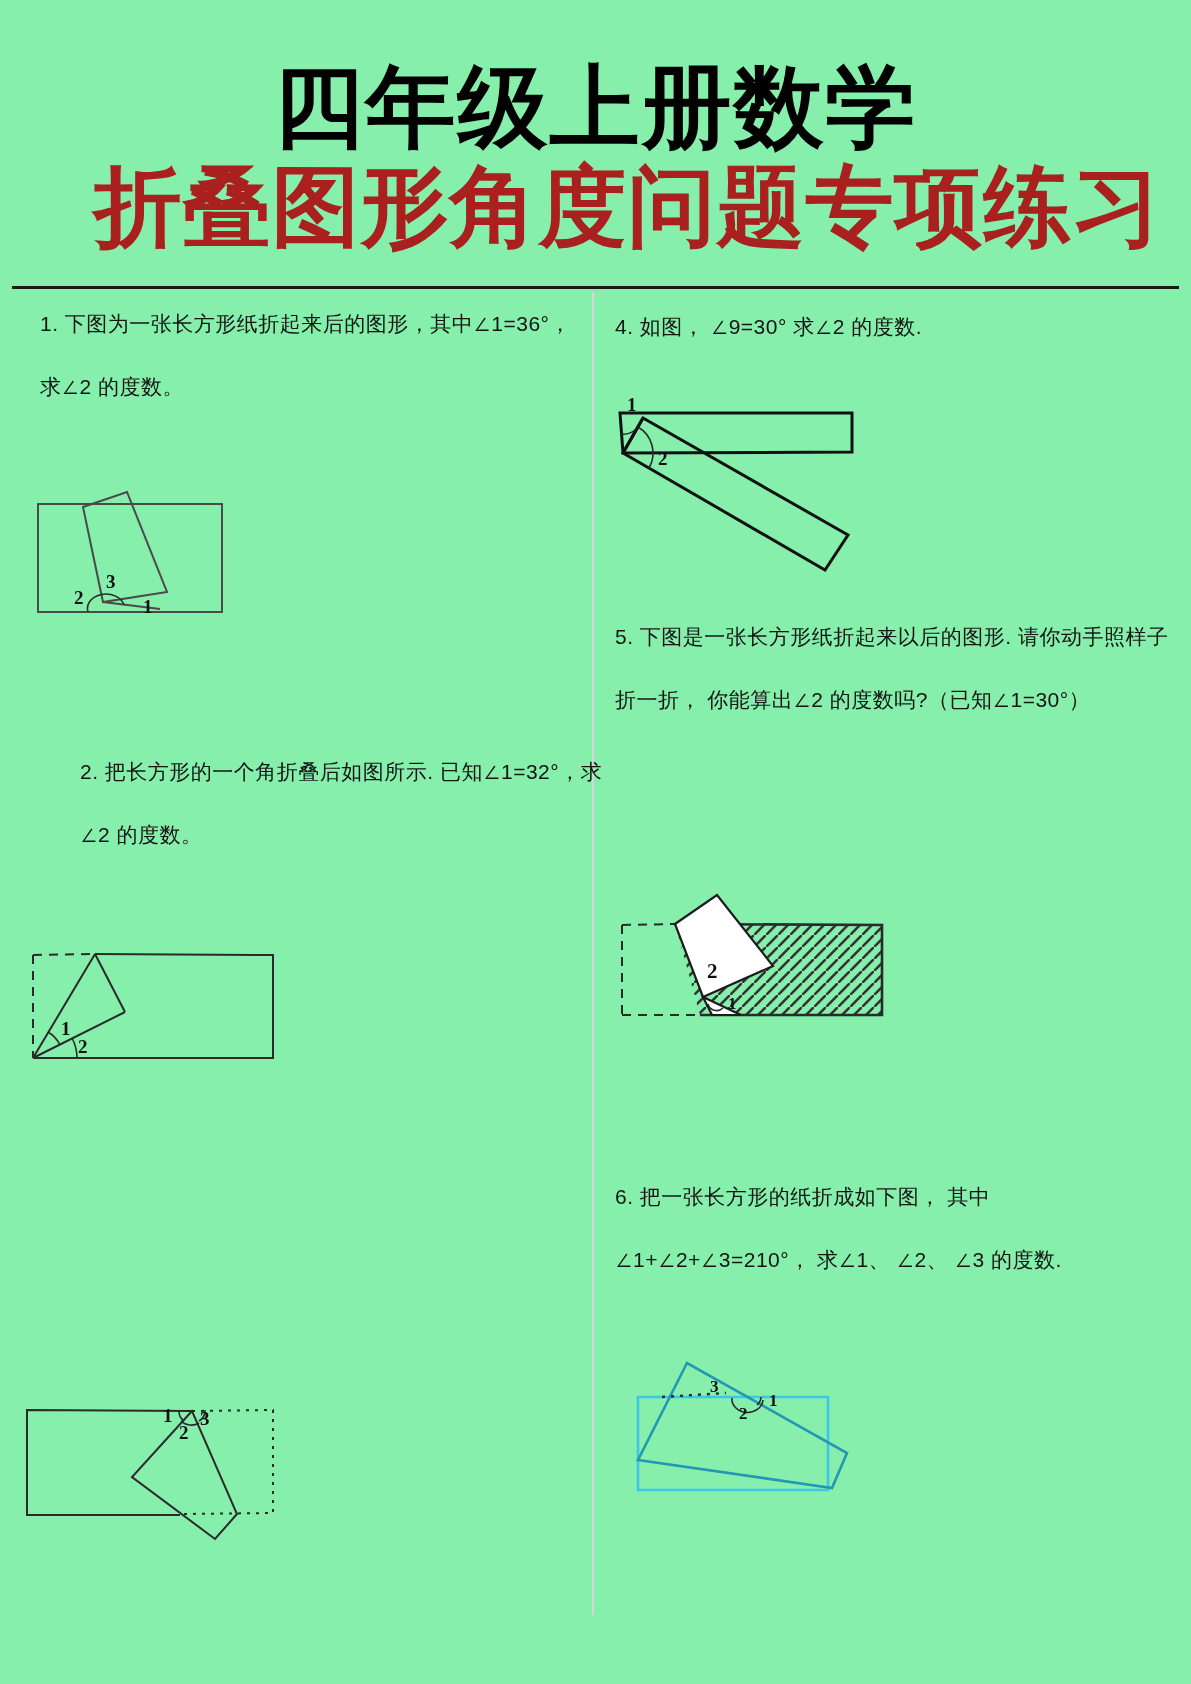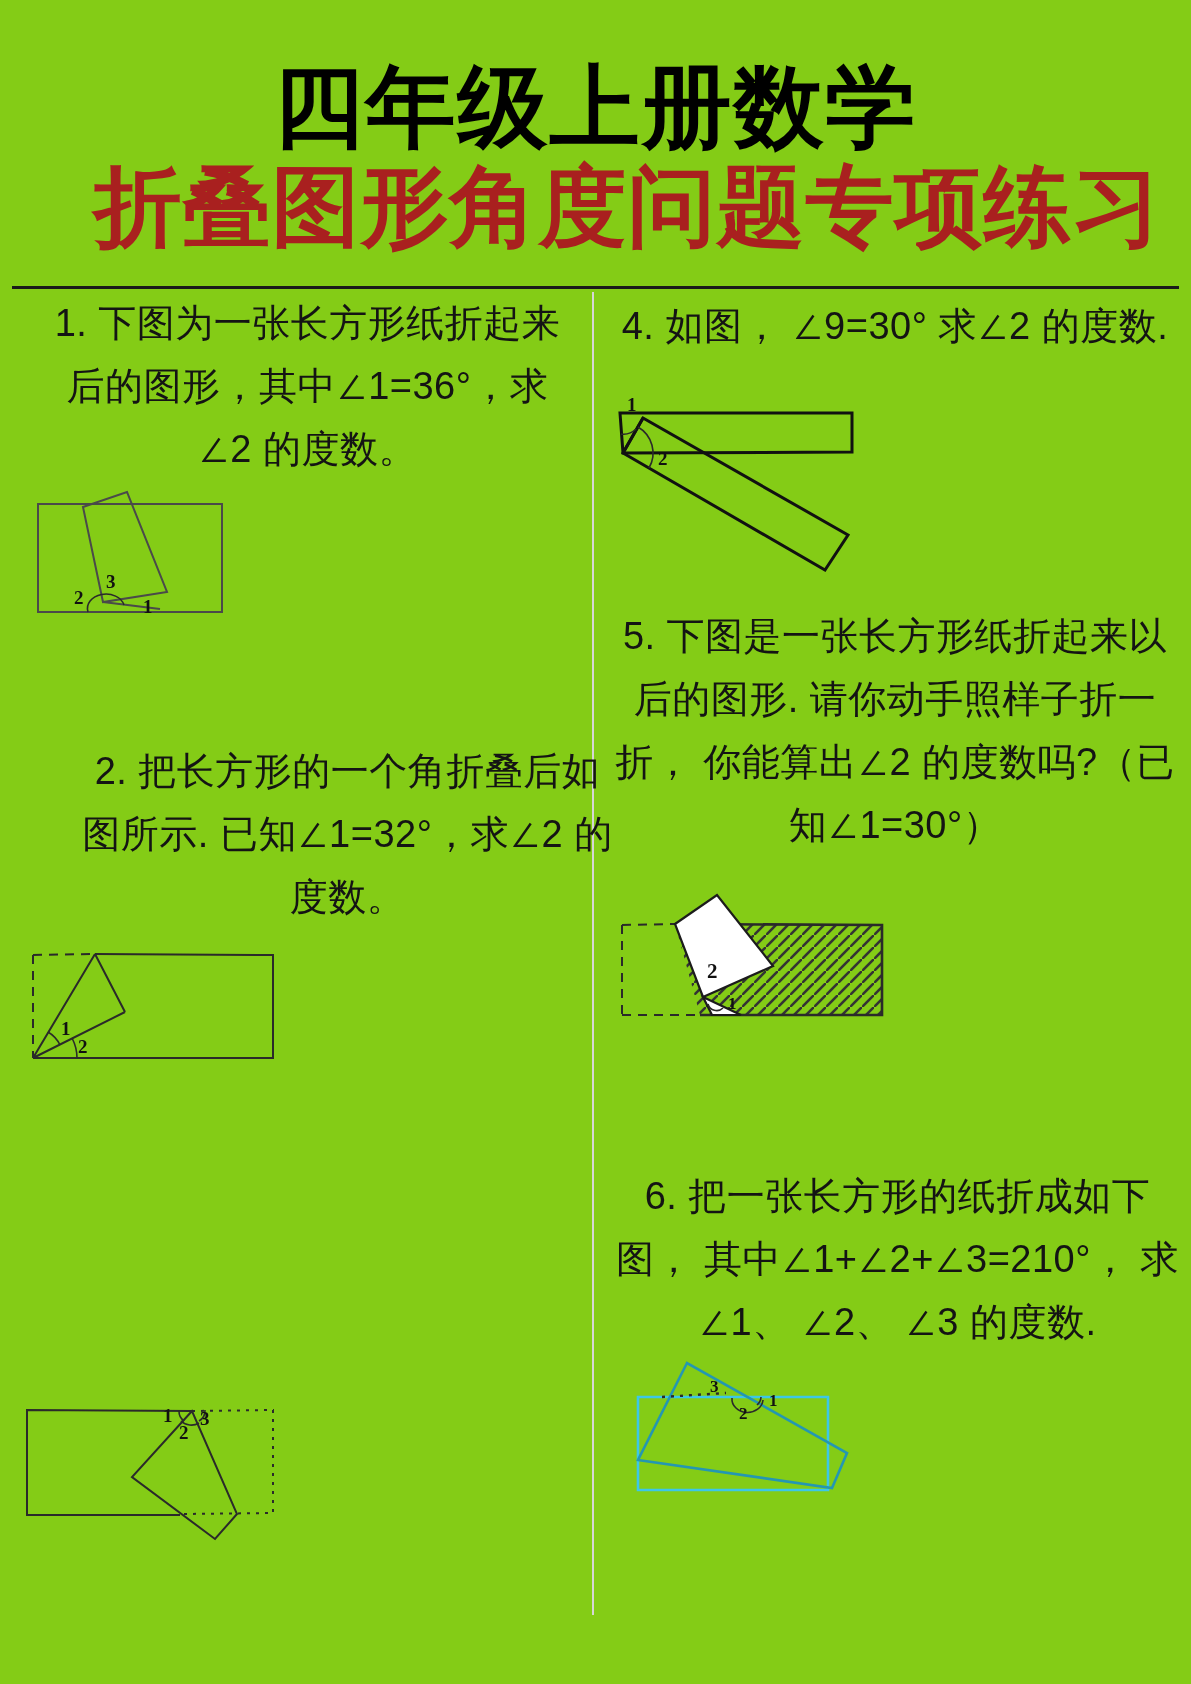--- a/index.html
+++ b/index.html
@@ -1,24 +1,24 @@
 <!DOCTYPE html>
 <html style="--title-red: #a9201f; --d6-rect: #3cc7e8; --d6-fold: #2497b2;"><head>
 <meta charset="utf-8">
 <style>
   html,body{margin:0;padding:0;background:#ffffff;}
-  .page{position:relative;width:1191px;height:1684px;background:#84cc16;overflow:hidden;
+  .page{position:relative;width:1191px;height:1684px;background:#86efac;overflow:hidden;
         font-family:"Liberation Sans", sans-serif;color:#111;text-decoration:underline;}
   .title{position:absolute;left:0;width:1191px;text-align:center;font-weight:900;line-height:1.0;}
   .title-black{top:62px;font-size:90px;color:#000;letter-spacing:2px;}
   .title-red{top:163px;font-size:88px;color:var(--title-red,#a9201f);letter-spacing:1px;margin-left:32px;}
   .hrule{position:absolute;left:12px;top:286px;width:1167px;height:3px;background:#1a1a1a;}
   .vrule{position:absolute;left:592px;top:292px;width:2px;height:1323px;background:#d6d6d6;}
-  .prob{position:absolute;font-size:38px;line-height:63px;letter-spacing:0.5px;color:#141414;
-        text-align:center;}
+  .prob{position:absolute;font-size:21px;line-height:63px;letter-spacing:0.5px;color:#141414;
+        text-align:left;}
   svg{position:absolute;overflow:visible;}
   .ln{fill:none;stroke:#2a2a2a;stroke-width:2;}
   .ln-gray{fill:none;stroke:#4a4a4a;stroke-width:2;}
   .ln-thick{fill:none;stroke:#111;stroke-width:3;}
   .dash{stroke-dasharray:9,7;}
   .dot{stroke-dasharray:3,6;}
   .arc{fill:none;stroke:#2a2a2a;stroke-width:1.6;}
   .lbl{font-family:"Liberation Serif", serif;font-size:19px;font-weight:bold;fill:#111;}
   .flap{fill:#ffffff;stroke:#1c1c1c;stroke-width:2.2;}
   .d6r{fill:none;stroke:var(--d6-rect,#3cc7e8);stroke-width:2.6;}

